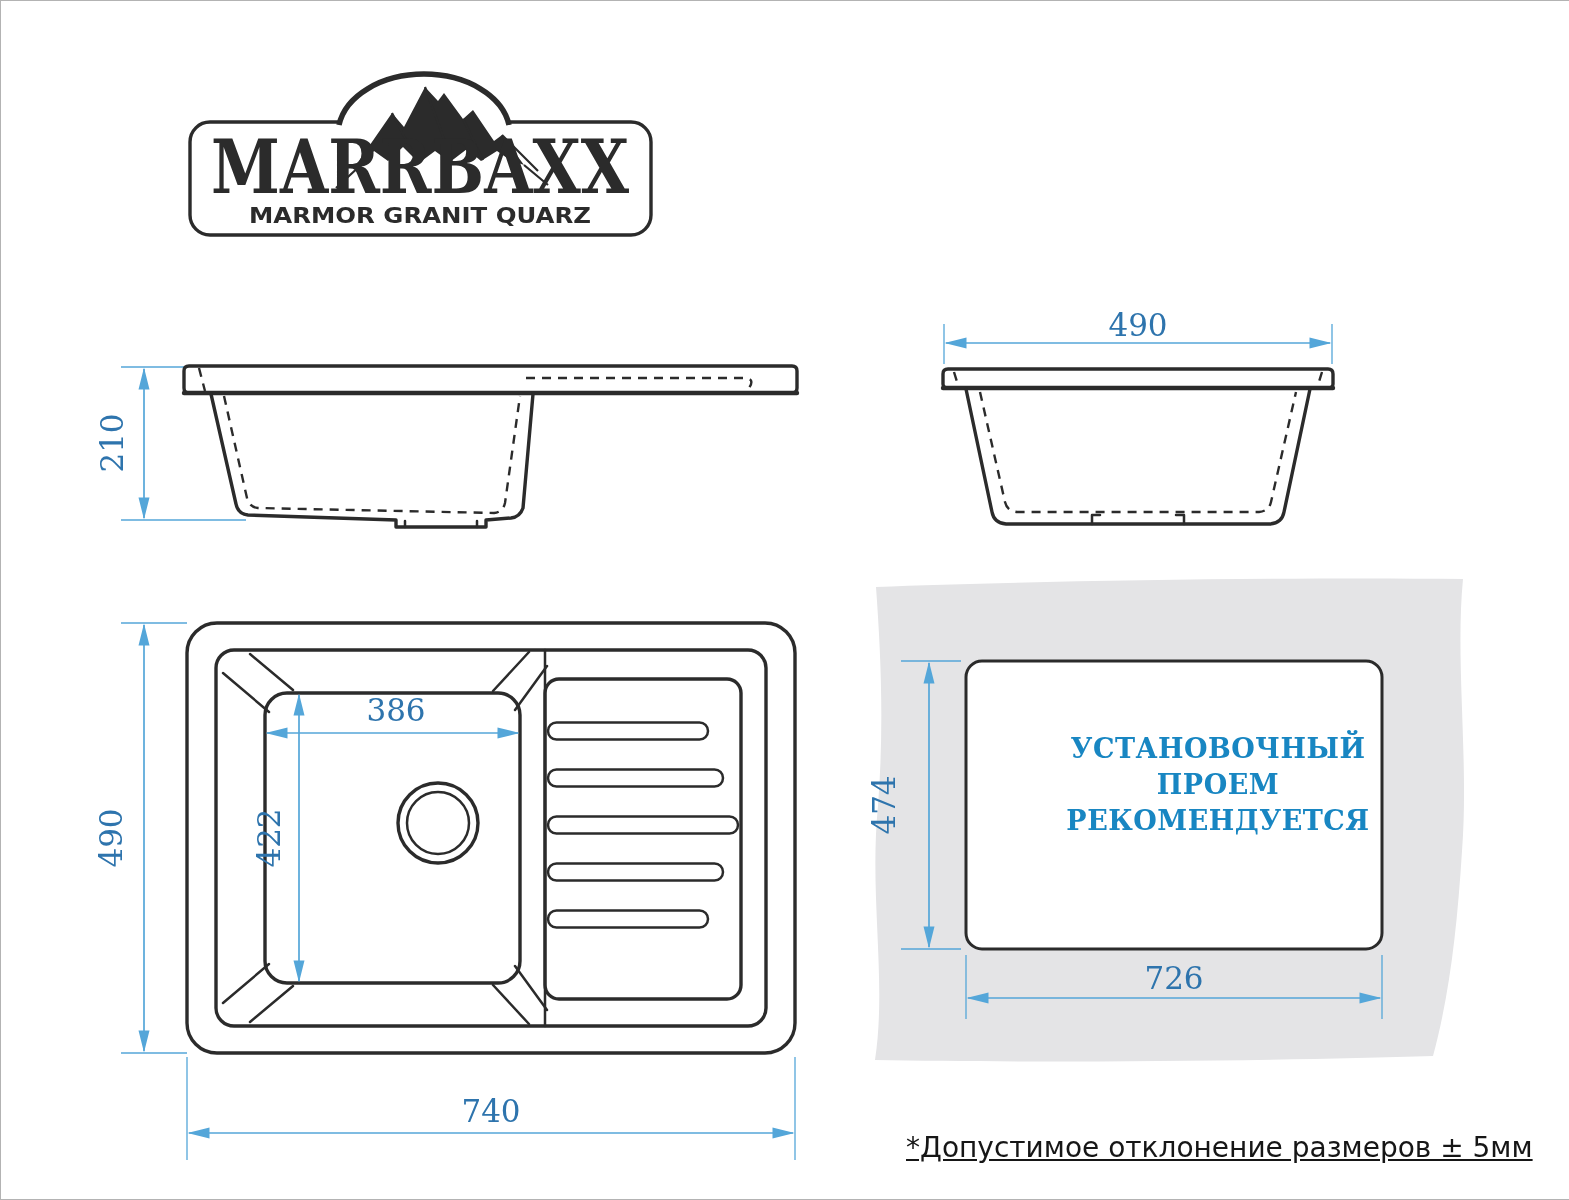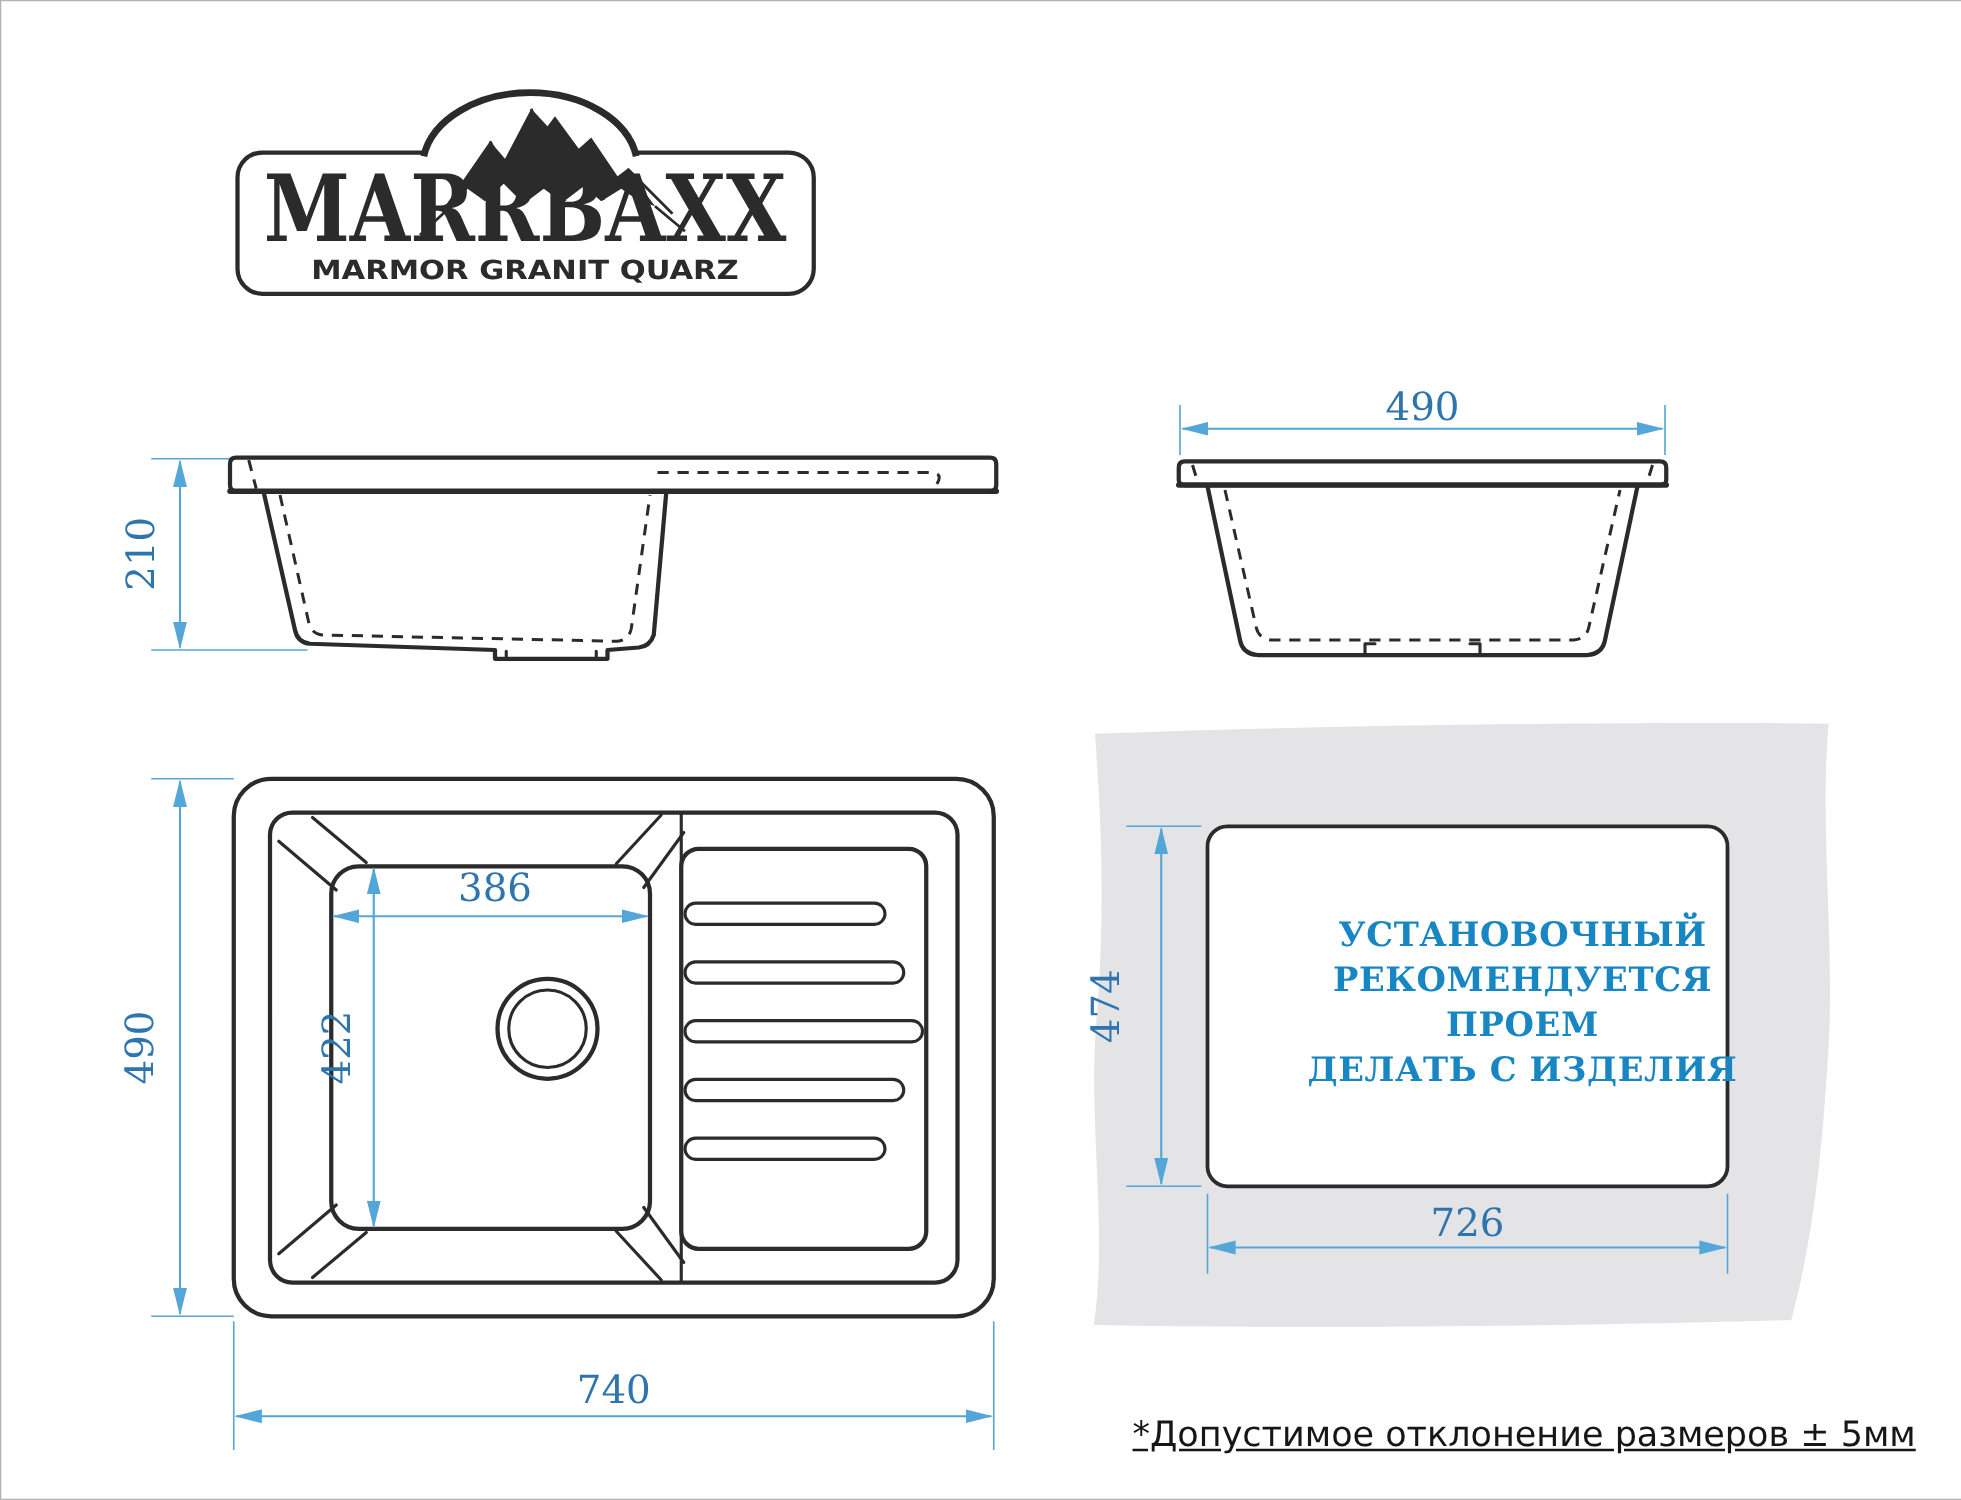--- a/index.html
+++ b/index.html
@@ -134,20 +134,19 @@
     <text transform="translate(44,244) rotate(-90)" class="dimtxt mid">474</text>
 
     <line x1="115" y1="394" x2="115" y2="458" class="ext"></line>
     <line x1="531" y1="394" x2="531" y2="458" class="ext"></line>
     <line x1="117" y1="437" x2="529" y2="437" class="dim" marker-start="url(#ar)" marker-end="url(#ar)"></line>
     <text x="323" y="428" class="dimtxt mid">726</text>
   </svg>
 
   <div class="abs install-note" style="left:965px;top:730px;">
     <div>УСТАНОВОЧНЫЙ</div>
+    <div>ПРОЕМ</div>
     <div>РЕКОМЕНДУЕТСЯ</div>
-    <div>ПРОЕМ</div>
-    <div>ДЕЛАТЬ С ИЗДЕЛИЯ</div>
   </div>
 
   <div class="abs footnote" style="left:905px;top:1130px;text-decoration:underline;">*Допустимое отклонение размеров  ± 5мм</div>
 
 </div>
 
 </body></html>

